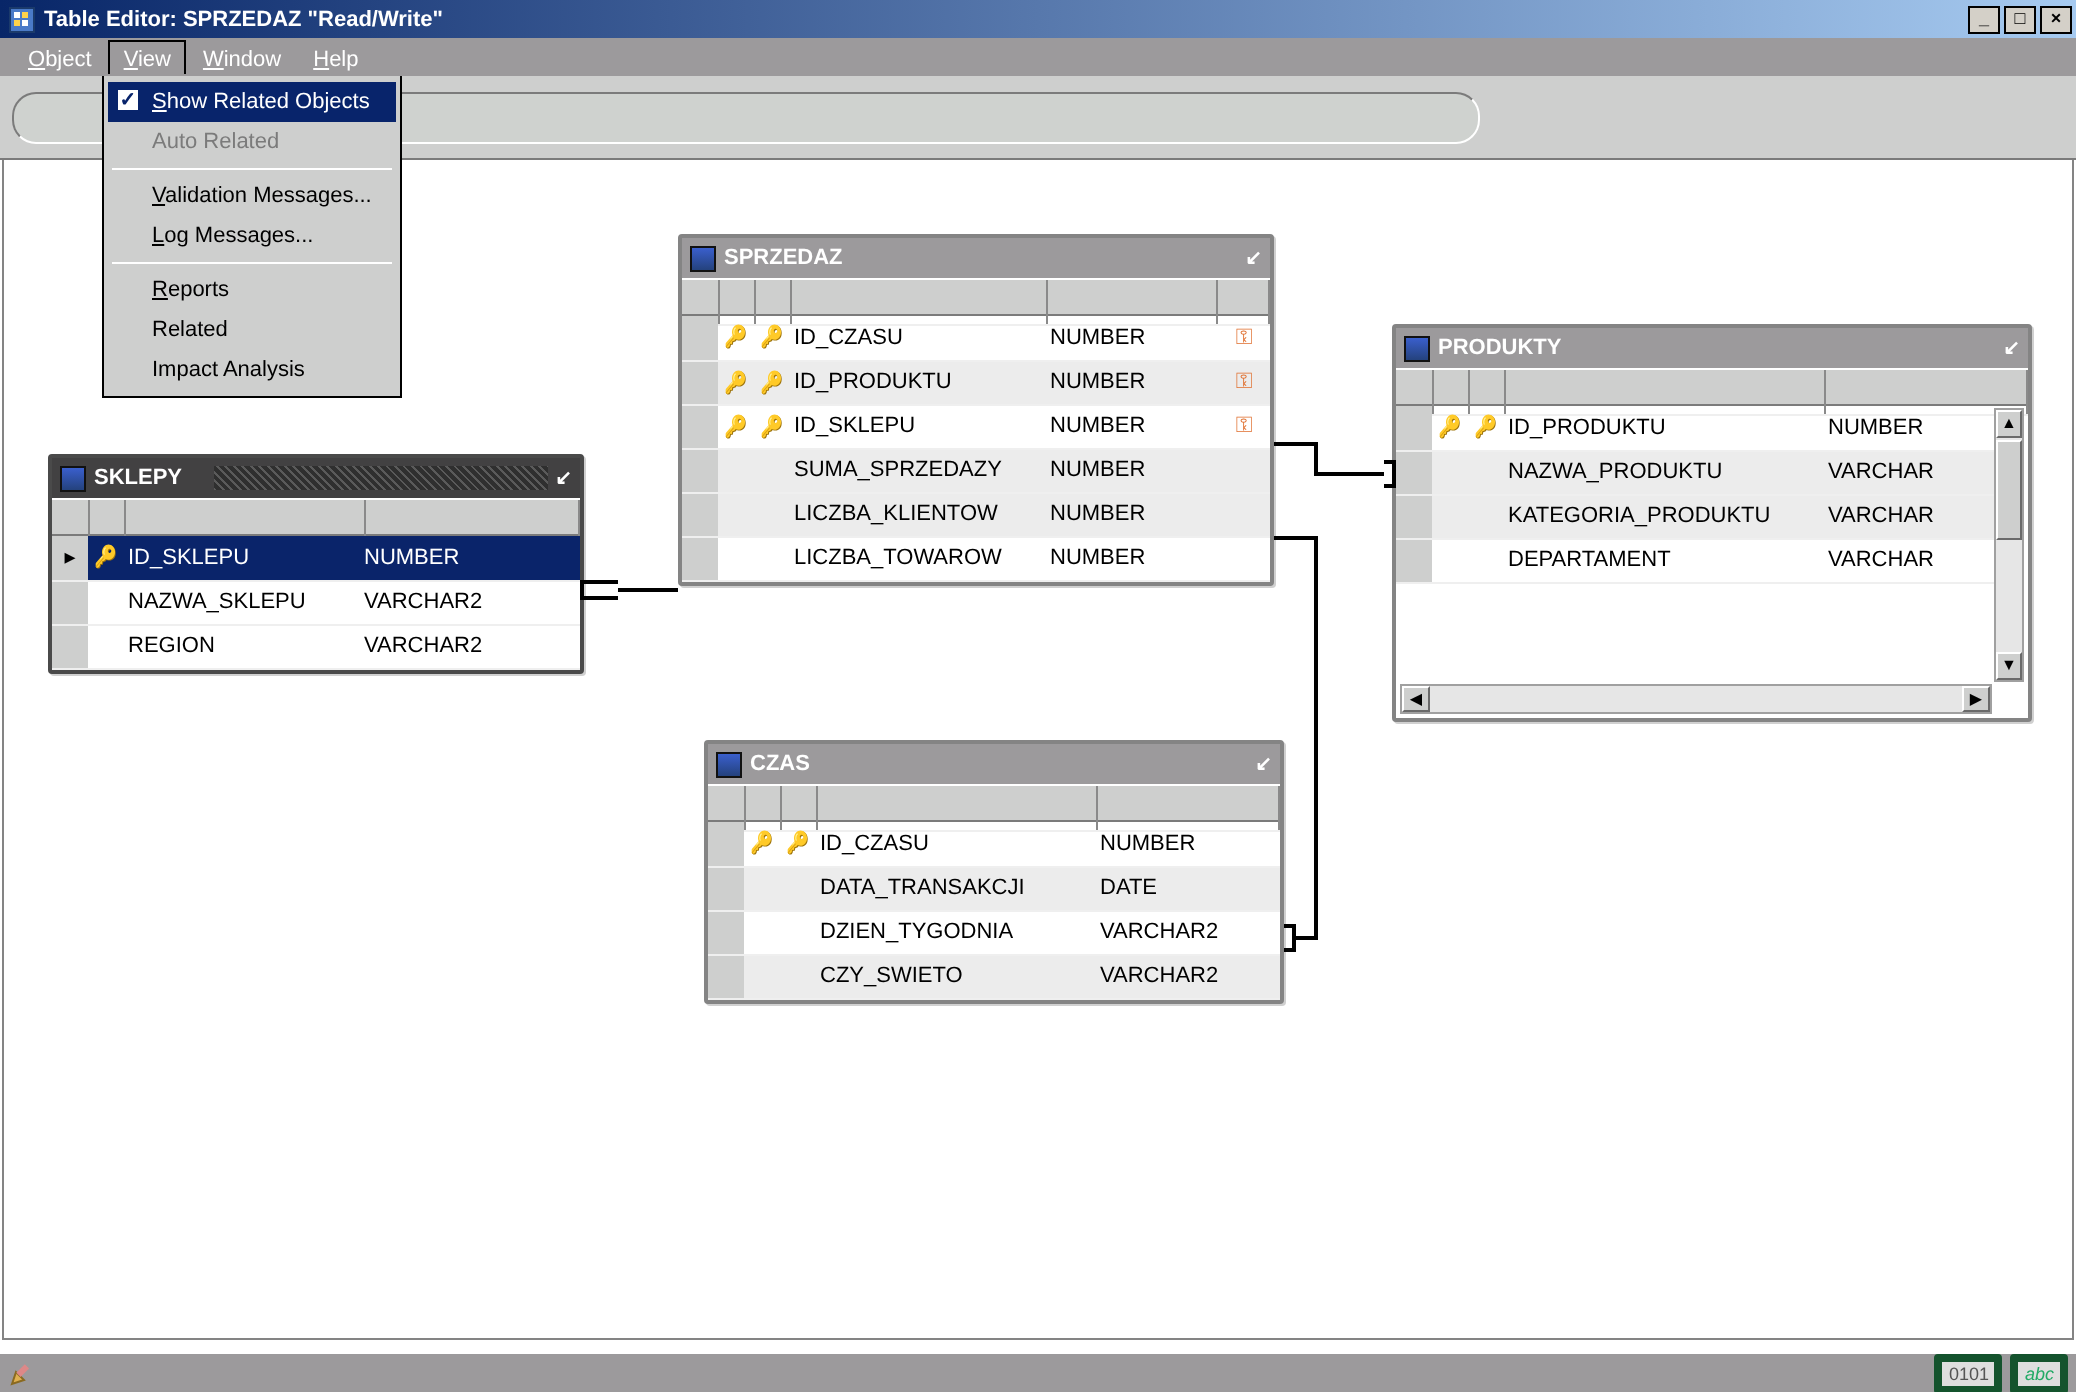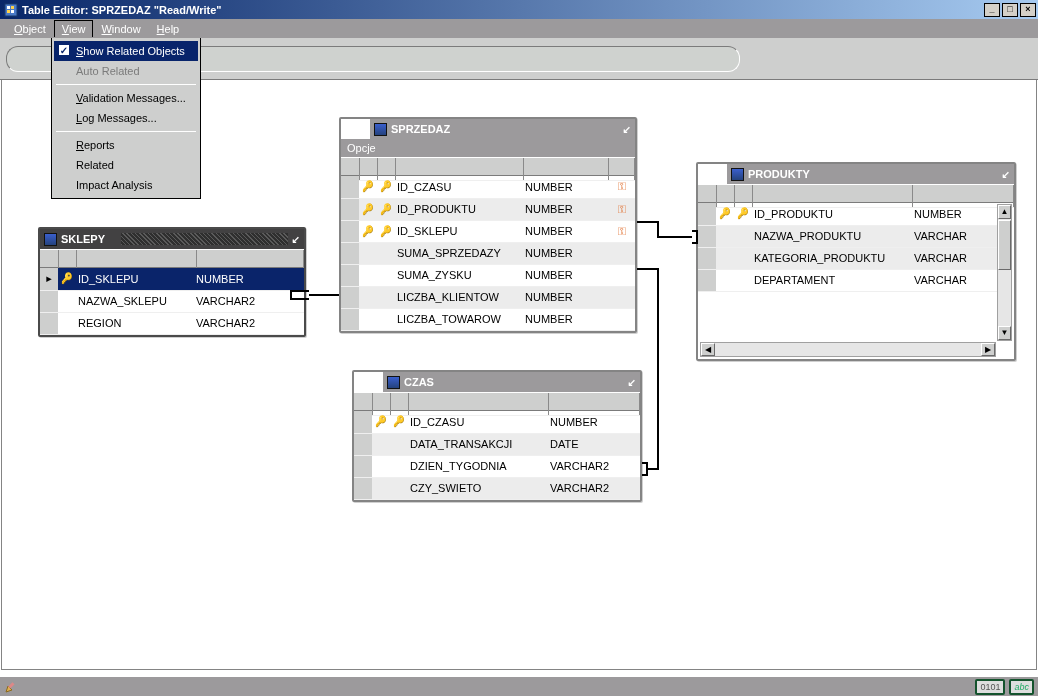--- a/index.html
+++ b/index.html
@@ -34,21 +34,21 @@
   
   .canvas { position: relative; width: 1036px; height: 590px; background:#fff; border:1px solid #848484; border-top:none; margin:0 1px;}
 
   
   .panel { position: absolute; border: 2px solid #848484; background:#fff; border-radius:2px; box-shadow: 1px 1px 0 #d0d0d0;}
   .panel .hdr { height: 20px; display:flex; align-items:center; padding:0 4px; font-weight:bold; }
   .panel .hdr .ticon { width:13px; height:13px; margin-right:4px; display:inline-block; background:linear-gradient(#3a5fcd,#24427d); border:1px solid #111; }
   .panel .hdr .title { flex:1; color:#fff; }
   .panel .hdr .arrow { color:#fff; font-size:10px; }
 
-  .panel.inactive .hdr { background: #9c9a9c; margin-left: 29px; }
+  .panel.inactive .hdr { background: #9c9a9c; }
   .panel.active .hdr { background: #424142; }
   .panel.active { border-color:#4a4a4a; }
 
   .panel .sub { height: 18px; background:#9c9a9c; color:#fff; padding-left:6px; display:flex; align-items:center; font-size:11px;}
   .panel .colhdr { height: 19px; background:#cecfce; border-top:1px solid #fff; border-bottom:1px solid #7b7b7b; }
 
   .panel table { border-collapse: collapse; width:100%; }
   .panel td { height: 22px; border-bottom:1px solid #efefef; padding:0 2px; white-space:nowrap; }
   .panel tr.alt td { background:#ececec; }
   .panel tr.sel td { background:#0a246a; color:#fff; }
@@ -61,21 +61,21 @@
   .keyblue { color:#5b8cce; font-size:11px; display:inline-block; transform: scaleX(0.85);}
   .linkicon { color:#e07030; font-size:11px; }
 
   
   .line { position:absolute; background:#000; z-index:1;}
 
   
   .statusbar { position:absolute; bottom:0; left:0; right:0; height:20px; background:#9c9a9c; border-top:1px solid #fff; display:flex; align-items:center; padding:0 4px; justify-content:space-between;}
   .statusbar .pencil { width:14px; height:14px; }
   .statusbar .right { display:flex; gap:4px; align-items:center; }
-  .chip { font-size:9px; padding:1px 3px; border:2px solid #14532d; background:#dedede; color:#555; border-radius:2px;}
+  .chip { font-size:9px; padding:1px 3px; border:4px solid #14532d; background:#dedede; color:#555; border-radius:2px;}
 
   
   .vscroll { position:absolute; right:2px; top:40px; bottom:18px; width:15px; background:#e6e6e6; border:1px solid #a0a0a0;}
   .vscroll .btn { height:14px; background:#cecfce; border:1px solid #fff; border-right-color:#6a6a6a; border-bottom-color:#6a6a6a; font-size:8px; text-align:center; line-height:11px;}
   .vscroll .thumb { position:absolute; left:0; right:0; top:15px; height:50px; background:#cecfce; border:1px solid #fff; border-right-color:#6a6a6a; border-bottom-color:#6a6a6a;}
   .hscroll { position:absolute; left:2px; right:18px; bottom:2px; height:15px; background:#e6e6e6; border:1px solid #a0a0a0; display:flex; justify-content:space-between;}
   .hscroll .btn { width:14px; background:#cecfce; border:1px solid #fff; border-right-color:#6a6a6a; border-bottom-color:#6a6a6a; font-size:8px; text-align:center; line-height:12px;}
 
   
   svg { display:block; }
@@ -137,21 +137,21 @@
   <div class="line" style="left:635px; top:141px; width:22px; height:2px;"></div>
   <div class="line" style="left:655px; top:141px; width:2px; height:17px;"></div>
   <div class="line" style="left:655px; top:156px; width:35px; height:2px;"></div>
   <div class="line" style="left:690px; top:150px; width:6px; height:14px; background:none; border-top:2px solid #000; border-bottom:2px solid #000; border-right:2px solid #000;"></div>
 
   <div class="line" style="left:635px; top:188px; width:22px; height:2px;"></div>
   <div class="line" style="left:655px; top:188px; width:2px; height:200px;"></div>
   <div class="line" style="left:646px; top:388px; width:11px; height:2px;"></div>
   <div class="line" style="left:640px; top:382px; width:6px; height:14px; background:none; border-top:2px solid #000; border-bottom:2px solid #000; border-right:2px solid #000;"></div>
 
-  <div class="panel active" style="left:36px; top:147px; width:268px;">
+  <div class="panel active" style="left:22px; top:147px; width:268px;">
     <div class="hdr">
       <span class="ticon"></span>
       <span class="title">SKLEPY</span>
       <span style="flex:3; height:12px; background:repeating-linear-gradient(45deg,#5a5a5a 0 1px,#2f2f2f 1px 3px); margin:0 4px;"></span>
       <span class="arrow">↙</span>
     </div>
     <div class="colhdr">
        <table>
           <tbody>
             <tr>
@@ -186,21 +186,20 @@
     </tbody>
       </table>
   </div>
 
   <div class="panel inactive" style="left:337px; top:37px; width:298px;">
     <div class="hdr">
       <span class="ticon"></span>
       <span class="title">SPRZEDAZ</span>
       <span class="arrow">↙</span>
     </div>
-    <div class="sub">Opcje</div>
     <div class="colhdr">
       <table>
           <tbody>
             <tr>
               <td class="icon" style="border-right:1px solid #8a8a8a;"></td>
               <td class="icon" style="border-right:1px solid #8a8a8a;"></td>
               <td class="icon" style="border-right:1px solid #8a8a8a;"></td>
               <td style="width:128px;border-right:1px solid #8a8a8a;"></td>
               <td style="border-right:1px solid #8a8a8a;"></td>
               <td class="link" style="border-right:1px solid #8a8a8a;"></td>
@@ -232,28 +231,20 @@
             <td class="icon"><span class="keyblue">🔑</span></td>
             <td class="name">ID_SKLEPU</td>
             <td class="type">NUMBER</td>
             <td class="link"><span class="linkicon">⚿</span></td>
           </tr>
       <tr class="alt">
             <td class="icon" style="background:#cecfce;"></td>
             <td class="icon"></td>
             <td class="icon"></td>
             <td class="name">SUMA_SPRZEDAZY</td>
-            <td class="type">NUMBER</td>
-            <td class="link"></td>
-          </tr>
-      <tr>
-            <td class="icon" style="background:#cecfce;"></td>
-            <td class="icon"></td>
-            <td class="icon"></td>
-            <td class="name">SUMA_ZYSKU</td>
             <td class="type">NUMBER</td>
             <td class="link"></td>
           </tr>
       <tr class="alt">
             <td class="icon" style="background:#cecfce;"></td>
             <td class="icon"></td>
             <td class="icon"></td>
             <td class="name">LICZBA_KLIENTOW</td>
             <td class="type">NUMBER</td>
             <td class="link"></td>

